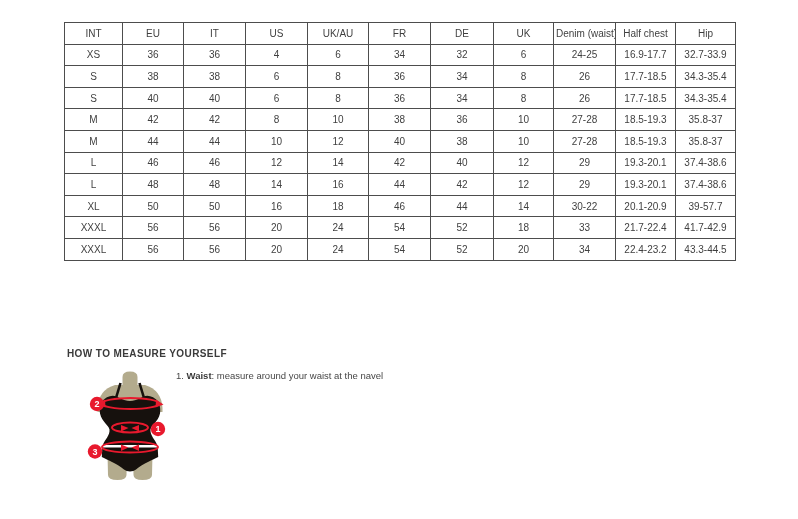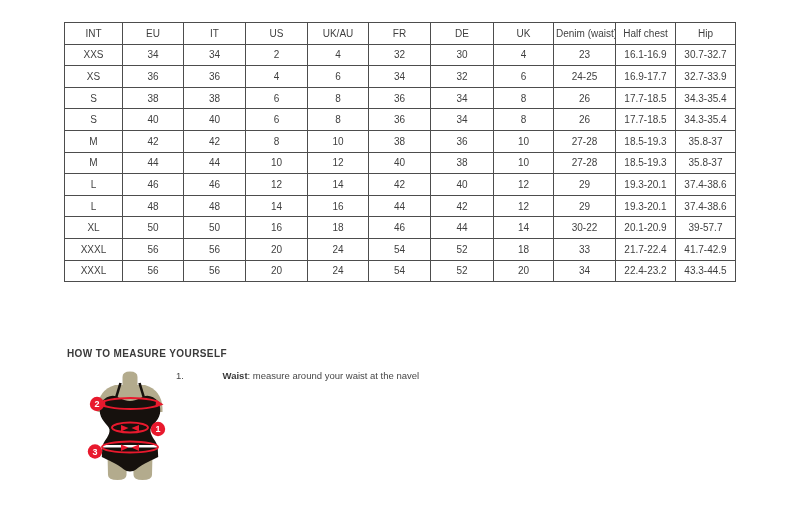--- a/index.html
+++ b/index.html
@@ -49,21 +49,21 @@
     position: absolute;
     left: 176px; top: 371px;
   }
   .measure-step {
     font-size: 9.5px;
     line-height: 9.5px;
     margin-bottom: 5px;
     color: #474747;
     white-space: nowrap;
   }
-  .measure-step b { color: #3a3a3a; margin-left: 36px; }
+  .measure-step b { color: #3a3a3a; }
 
   .figure-wrap {
     position: absolute;
     left: 70px; top: 370px;
     width: 120px; height: 135px;
   }
 </style>
 </head>
 <body>
 
@@ -92,33 +92,20 @@
           <th>FR</th>
           <th>DE</th>
           <th>UK</th>
           <th>Denim (waist)</th>
           <th>Half chest</th>
           <th>Hip</th>
         </tr>
       </thead>
     <tbody>
         <tr>
-          <td>XXS</td>
-          <td>34</td>
-          <td>34</td>
-          <td>2</td>
-          <td>4</td>
-          <td>32</td>
-          <td>30</td>
-          <td>4</td>
-          <td>23</td>
-          <td>16.1-16.9</td>
-          <td>30.7-32.7</td>
-        </tr>
-        <tr>
           <td>XS</td>
           <td>36</td>
           <td>36</td>
           <td>4</td>
           <td>6</td>
           <td>34</td>
           <td>32</td>
           <td>6</td>
           <td>24-25</td>
           <td>16.9-17.7</td>

